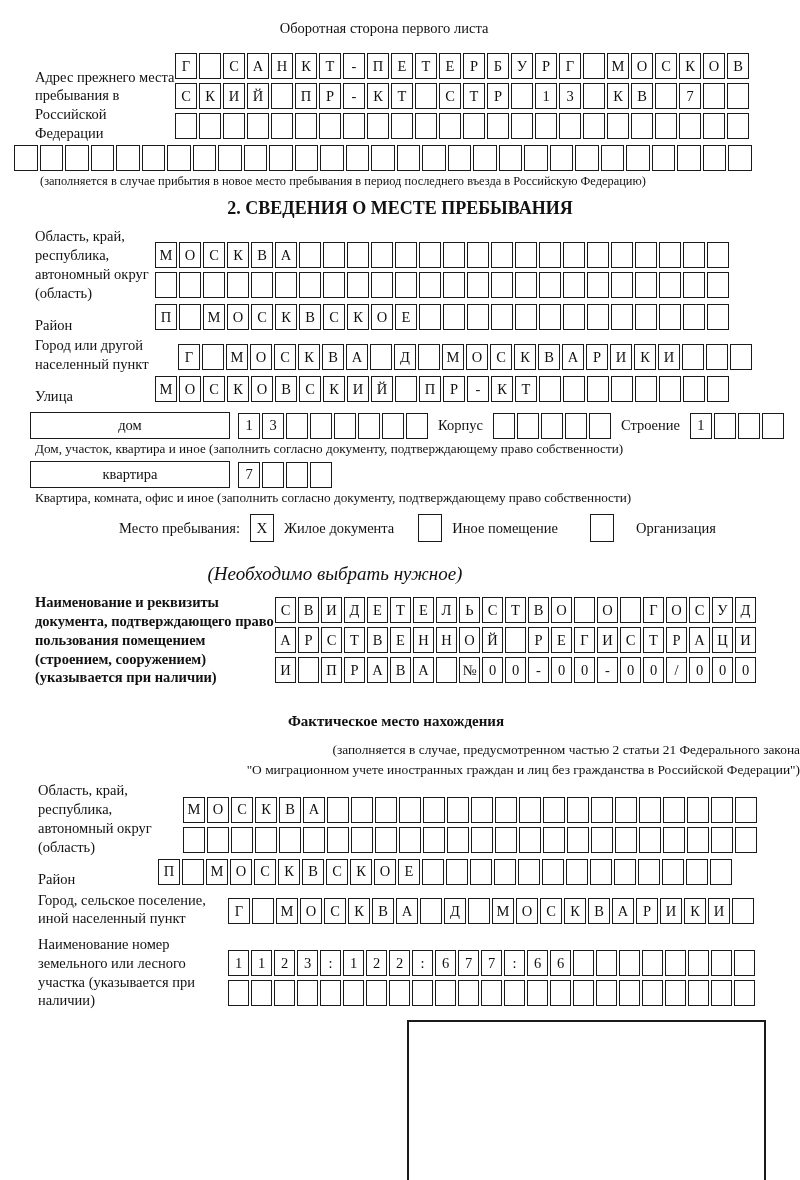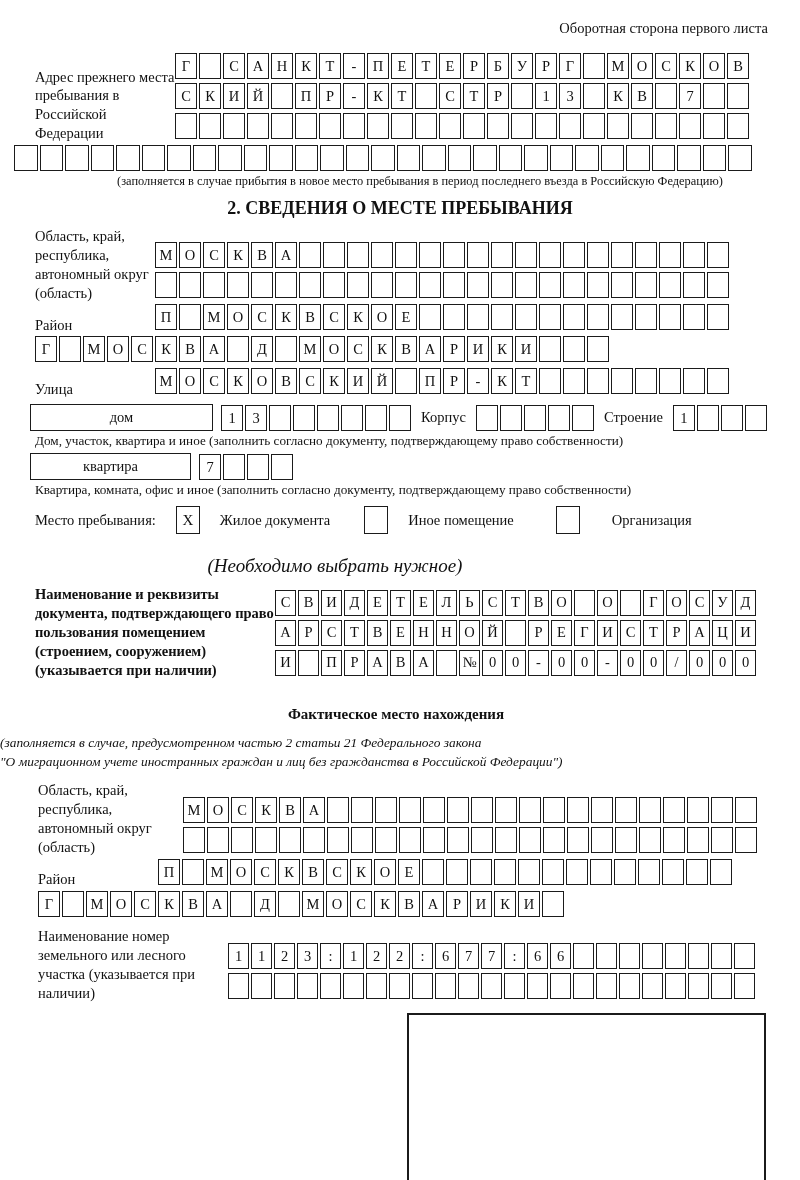--- a/index.html
+++ b/index.html
@@ -1,64 +1,64 @@
 <!DOCTYPE html>
 <html><head>
 <meta charset="utf-8">
 <style>
   html,body{margin:0;padding:0;background:#ffffff;}
   body{width:800px;height:1180px;font-family:"Liberation Serif","DejaVu Serif",serif;color:#111;overflow:hidden;}
   .page{position:relative;width:800px;height:1180px;}
 
-  .side-note{ text-align:right; font-size:14.5px; margin:20px 32px 0 0;}
+  .side-note{ text-align:center; font-size:14.5px; margin:20px 32px 0 0;}
 
   
   .cellrow{display:flex;gap:2px;margin-bottom:4px;}
   .cell{box-sizing:border-box;width:22px;height:26px;border:1.6px solid #1b1b1b;
         display:flex;align-items:center;justify-content:center;
         font-size:14.5px;line-height:1;}
   .wide .cell{width:23.5px;}
   .narrow .cell{width:21px;}
 
   .frow{display:flex;align-items:flex-end;}
   .flabel{font-size:14.5px;line-height:1.30;flex-shrink:0;}
 
   .addr-block{margin:16px 0 0 35px;}
   .addr-block .flabel{width:140px;}
   .fullrow{margin:2px 0 0 14px;}
 
-  .caption{font-size:12.4px;text-align:center;margin-top:3px;padding-left:40px;}
+  .caption{font-size:12.4px;text-align:left;margin-top:3px;padding-left:40px;}
   .sec-title{font-size:18px;font-weight:bold;text-align:center;margin:9px 0 8px 0;}
 
   .lrow{margin-left:35px;margin-bottom:2px;}
   .lbl-120{width:120px;}
   .lbl-143{width:143px;}
   .lbl-148{width:145px;padding-top:2px;}
   .lbl-190{width:190px;}
   .lbl-240{width:240px;}
 
   .house-row{display:flex;align-items:center;margin:6px 0 2px 30px;gap:8px;}
   .longbox{box-sizing:border-box;border:1.6px solid #1b1b1b;height:27px;
            display:flex;align-items:center;justify-content:center;font-size:14.5px;}
-  .box-dom{width:183px;}
-  .box-kv{width:161px;text-align:center;}
+  .box-dom{width:200px;}
+  .box-kv{width:200px;text-align:center;}
   .inline-lbl{font-size:14.5px;padding:0 2px;}
 
   .cap-left{font-size:13.2px;text-align:left;margin:1px 0 4px 35px;}
 
-  .stay-row{display:flex;align-items:center;margin:8px 0 0 35px;gap:20px;font-size:14.5px;}
+  .stay-row{display:flex;align-items:center;margin:8px 0 0 35px;gap:10px;font-size:14.5px;justify-content:center;}
   .chk{box-sizing:border-box;width:24px;height:28px;border:1.6px solid #1b1b1b;
        display:flex;align-items:center;justify-content:center;font-size:15px;}
   .stay-note{font-size:19px;width:330px;margin-left:170px;text-align:center;margin-top:21px;font-style:italic;}
 
   .doc-block{margin:6px 0 0 35px;}
   .doc-block .flabel{width:240px;padding-top:2px;font-weight:bold;}
 
   .fact-title{font-size:15px;font-weight:bold;text-align:center;margin:26px 8px 10px 0;}
-  .fact-cap{font-size:13.4px;text-align:left;line-height:1.45;margin-bottom:8px;font-style:italic;}
+  .fact-cap{font-size:13.4px;text-align:right;line-height:1.45;}
 
   .sec3 .lrow{margin-left:38px;}
 
   .stamp-wrap{width:450px;margin:10px 16px 0 auto;}
   .stamp-box{width:355px;height:176px;border:2px solid #1b1b1b;margin:0 18px 0 auto;}
 </style>
 </head>
 <body>
 
 <div class="page">
@@ -265,20 +265,21 @@
         <span class="cell"></span>
         <span class="cell"></span>
         <span class="cell"></span>
         <span class="cell"></span>
         <span class="cell"></span>
         <span class="cell"></span>
       </div>
   </div>
 
   <div class="frow lrow">
+    <div class="flabel lbl-143">Город или другой населенный пункт</div>
     <div class="cellrow">
         <span class="cell">Г</span>
         <span class="cell"></span>
         <span class="cell">М</span>
         <span class="cell">О</span>
         <span class="cell">С</span>
         <span class="cell">К</span>
         <span class="cell">В</span>
         <span class="cell">А</span>
         <span class="cell"></span>
@@ -546,20 +547,21 @@
           <span class="cell"></span>
           <span class="cell"></span>
           <span class="cell"></span>
           <span class="cell"></span>
           <span class="cell"></span>
           <span class="cell"></span>
         </div>
     </div>
 
     <div class="frow lrow">
+      <div class="flabel lbl-190">Город, сельское поселение, иной населенный пункт</div>
       <div class="cellrow">
           <span class="cell">Г</span>
           <span class="cell"></span>
           <span class="cell">М</span>
           <span class="cell">О</span>
           <span class="cell">С</span>
           <span class="cell">К</span>
           <span class="cell">В</span>
           <span class="cell">А</span>
           <span class="cell"></span>

